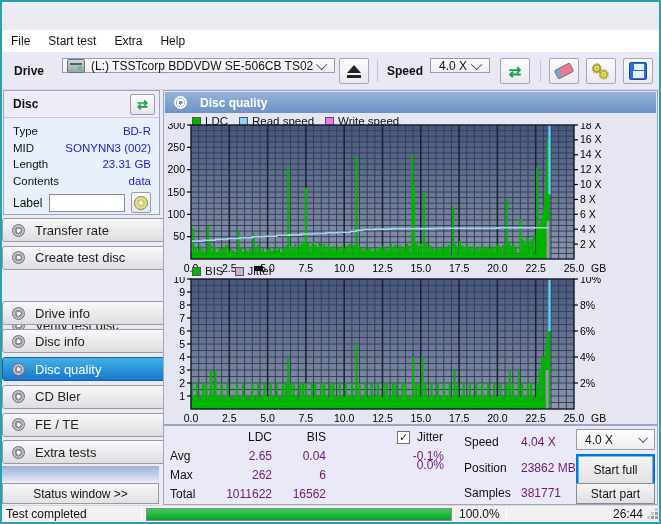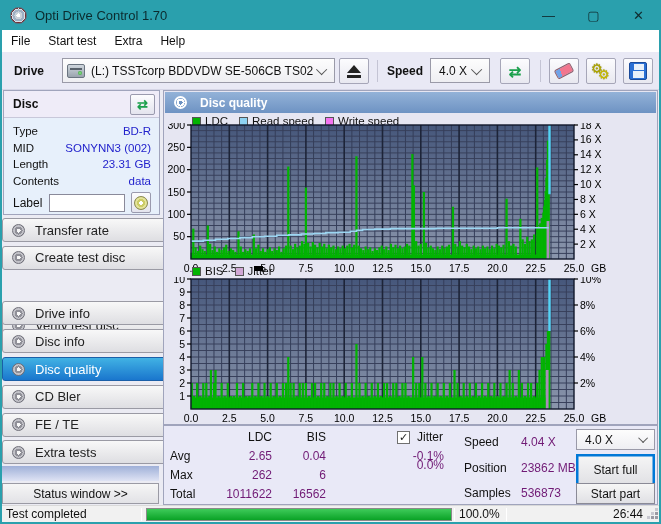--- a/index.html
+++ b/index.html
@@ -22,21 +22,21 @@
 
   
   .menubar { position:absolute; left:0; top:30px; width:661px; height:22px; background:#fff;
              display:flex; align-items:center; padding-left:2px; }
   .menu-item { padding:0 9px; height:22px; display:flex; align-items:center; font-size:12px; }
 
   
   .toolbar { position:absolute; left:0; top:52px; width:661px; height:38px; background:#e9e9f5;
              border-bottom:1px solid #d6d6e6; }
   .tb-label { position:absolute; font-weight:bold; font-size:12px; top:12px; }
-  .combo { position:absolute; top:6px; height:25px; background:linear-gradient(#fdfdfd,#eeeef2);
+  .combo { position:absolute; top:6px; height:15px; background:linear-gradient(#fdfdfd,#eeeef2);
            border:1px solid #9a9aa8; display:flex; align-items:center; font-size:12px; }
   .combo .chev { margin-left:auto; margin-right:7px; width:8px; height:8px; border:solid #555;
                  border-width:0 0 1.5px 1.5px; transform:rotate(-45deg) translateY(-2px); }
   .tbtn { position:absolute; top:6px; height:26px; width:30px; background:linear-gradient(#fcfcfe,#e8e8f0);
           border:1px solid #a6a6b8; border-radius:2px; display:flex; align-items:center; justify-content:center; }
   .tsep { position:absolute; top:8px; width:1px; height:22px; background:#c4c4d4; }
   .drive-ico { width:18px; height:14px; margin:0 6px 0 4px; position:relative;
                background:linear-gradient(#cfd6dd,#9aa4ae); border:1px solid #6a7480; border-radius:2px; }
   .drive-ico::after { content:""; position:absolute; left:2px; top:3px; width:12px; height:2px; background:#59626c; }
   .drive-ico::before { content:""; position:absolute; right:2px; bottom:2px; width:4px; height:4px; border-radius:50%;
@@ -124,29 +124,20 @@
   .progress-frame { position:absolute; left:146px; top:2px; width:306px; height:13px; border:1px solid #8a8a8a; background:#eee; }
   .progress-fill { height:100%; background:linear-gradient(#3ecb5a,#0aa226); }
   .grip { position:absolute; right:3px; bottom:3px; width:3px; height:3px; background:#9a9aa4;
           box-shadow:-4px 0 #9a9aa4, 0 -4px #9a9aa4, -4px -4px #c8c8d0, -8px 0 #c8c8d0, 0 -8px #c8c8d0; }
 </style>
 </head>
 <body>
 
 <div class="window">
 
-  <div class="titlebar">
-    <span class="title-icon"></span>
-    <span class="title-text">Opti Drive Control 1.70</span>
-    <span class="win-btns">
-      <span class="win-btn">—</span>
-      <span class="win-btn">▢</span>
-      <span class="win-btn">✕</span>
-    </span>
-  </div>
 
   <div class="menubar" id="menubar">
       <div class="menu-item">File</div>
       <div class="menu-item">Start test</div>
       <div class="menu-item">Extra</div>
       <div class="menu-item">Help</div>
     </div>
 
   <div class="toolbar">
     <span class="tb-label" style="left:14px;">Drive</span>
@@ -831,21 +822,21 @@
         <div class="abs " style="left: 6px; top: 61px; width: 50px;">Total</div>
         <div class="abs ra num" style="left: 20px; top: 61px; width: 88px;">1011622</div>
         <div class="abs ra num" style="left: 118px; top: 61px; width: 44px;">16562</div>
       </div>
 
     <div class="abs" style="left:300px; top:9px;">Speed</div>
     <div class="abs num" style="left:357px; top:9px;">4.04 X</div>
     <div class="abs" style="left:300px; top:35px;">Position</div>
     <div class="abs num" style="left:357px; top:35px;">23862 MB</div>
     <div class="abs" style="left:300px; top:60px;">Samples</div>
-    <div class="abs num" style="left:357px; top:60px;">536873</div>
+    <div class="abs num" style="left:357px; top:60px;">381771</div>
 
     <div class="sel-small">
       <span>4.0 X</span>
       <span class="chev"></span>
     </div>
     <div class="push-btn focused" style="top:28px; height:32px;">Start full</div>
     <div class="push-btn" style="top:57px; height:21px;">Start part</div>
   </div>
 
   <div class="statusbar">

